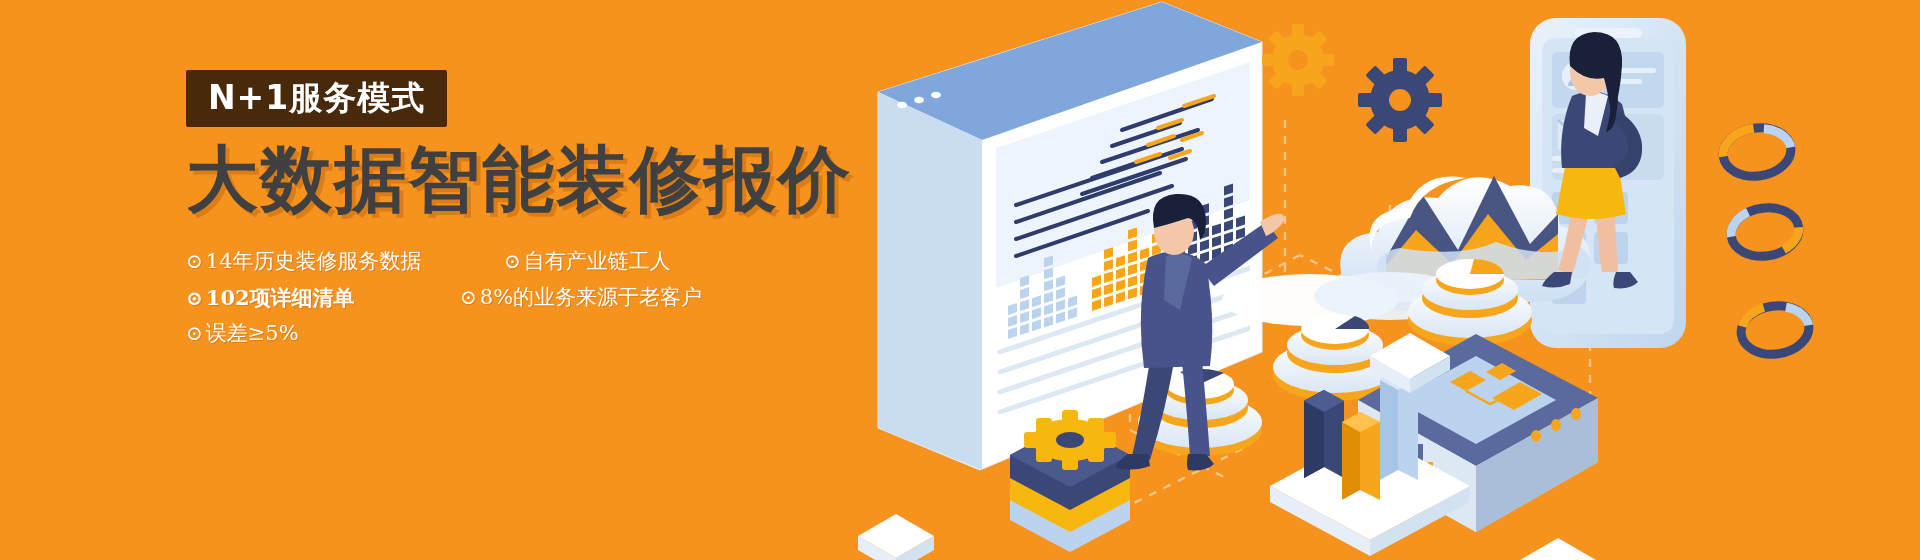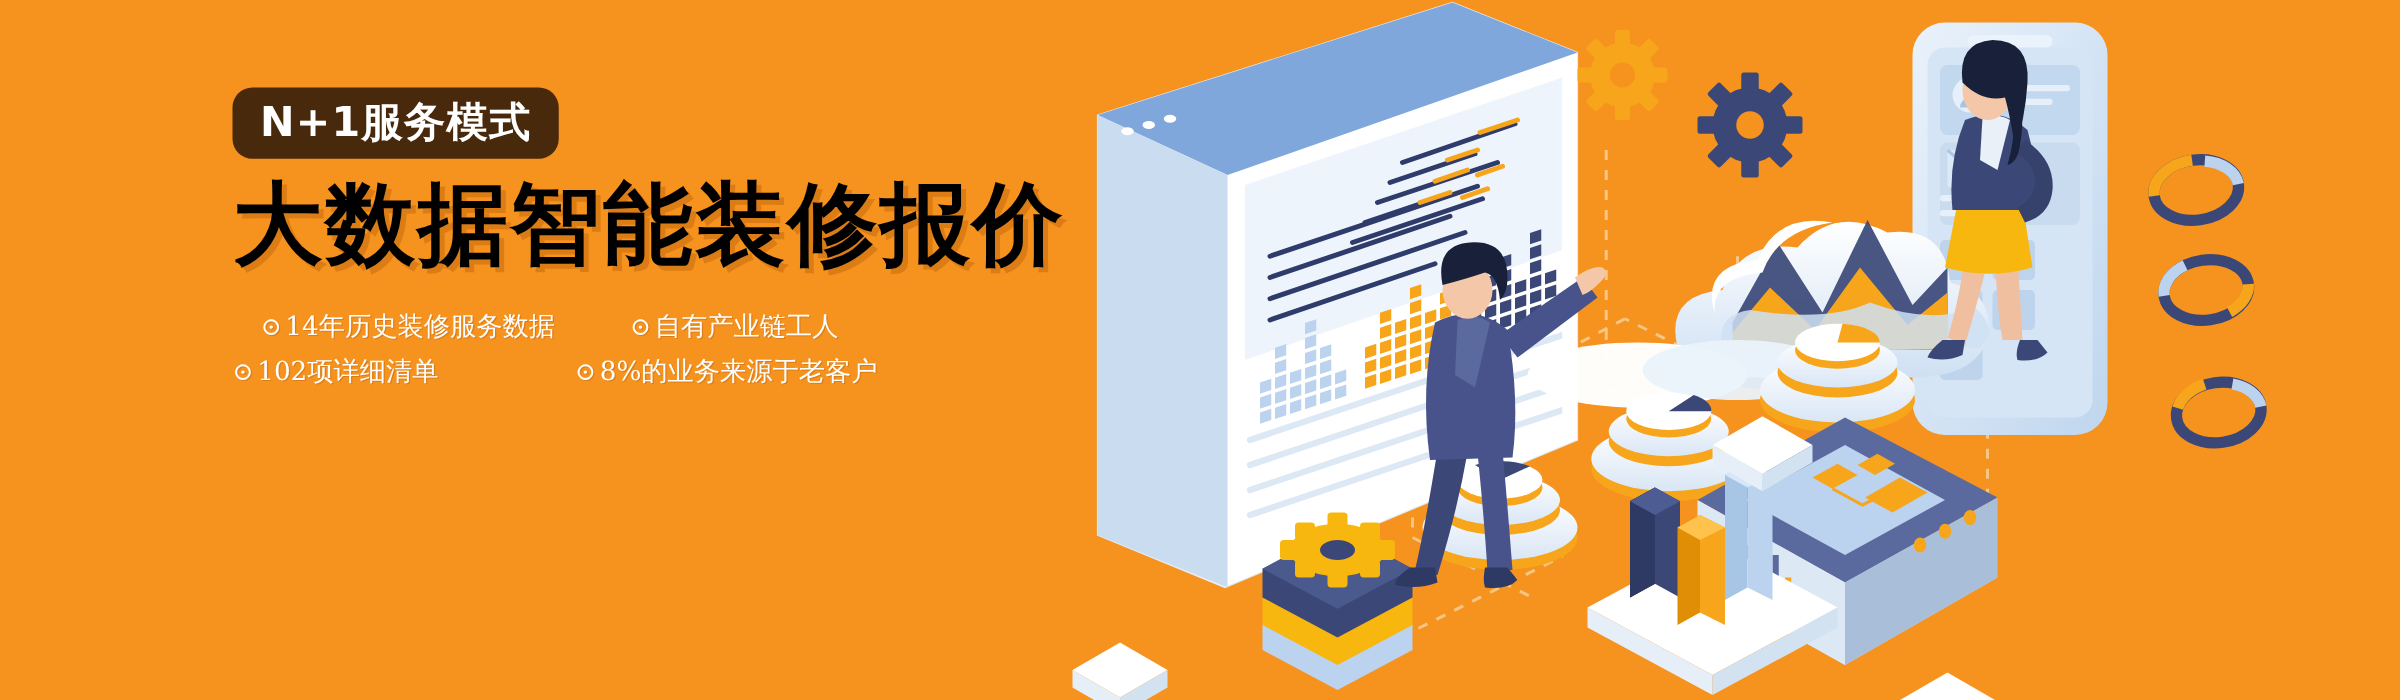--- a/index.html
+++ b/index.html
@@ -19,26 +19,26 @@
   }
   .badge{
     display:inline-block;
     background:#48290B;
     color:#ffffff;
     font-size:33px;
     font-weight:700;
     letter-spacing:1px;
     line-height:1;
     padding:11px 22px 13px 22px;
-    border-radius:16px;
+    border-radius:2px;
     font-family:"DejaVu Sans","Liberation Sans",sans-serif;
   }
   .headline{
     margin-top:14px;
-    color:#000000;
+    color:#404040;
     font-size:72px;
     font-weight:700;
     line-height:1.06;
     letter-spacing:2px;
     text-shadow:4px 4px 0 rgba(180,95,10,0.42);
     font-family:"DejaVu Sans","Liberation Sans",sans-serif;
     white-space:nowrap;
     text-align:right;
   }
   .features{
@@ -55,22 +55,22 @@
     line-height:1;
     white-space:nowrap;
     font-family:"DejaVu Serif","Liberation Serif",serif;
     text-shadow:1px 1px 0 rgba(170,90,10,0.35);
   }
   .feature .dot{
     display:inline-block;
     margin-right:3px;
     font-size:20px;
   }
-  .f1{grid-column:1;grid-row:1;text-align:right;}
-  .f2{grid-column:1;grid-row:2;}
+  .f1{grid-column:1;grid-row:1;}
+  .f2{grid-column:1;grid-row:2;font-weight:bold;}
   .f3{grid-column:1;grid-row:3;}
   .f4{grid-column:2;grid-row:1;margin-left:44px;}
   .f5{grid-column:2;grid-row:2;}
 
   
   .art{
     position:absolute;left:830px;top:0;width:1090px;height:560px;
   }
   .art svg{display:block;width:100%;height:100%;}
 </style>
@@ -84,20 +84,21 @@
     <div class="badge">N+1服务模式</div>
 
     <div class="headline">大数据智能装修报价</div>
 
     <div class="features">
 
       <div class="feature f1"><span class="dot">⊙</span><span>14年历史装修服务数据</span></div>
 
       <div class="feature f2"><span class="dot">⊙</span><span>102项详细清单</span></div>
 
+      <div class="feature f3"><span class="dot">⊙</span><span>误差≥5%</span></div>
 
       <div class="feature f4"><span class="dot">⊙</span><span>自有产业链工人</span></div>
 
       <div class="feature f5"><span class="dot">⊙</span><span>8%的业务来源于老客户</span></div>
 
     </div>
   </div>
 
   <div class="art">
   <svg viewBox="0 0 1090 560" xmlns="http://www.w3.org/2000/svg">

